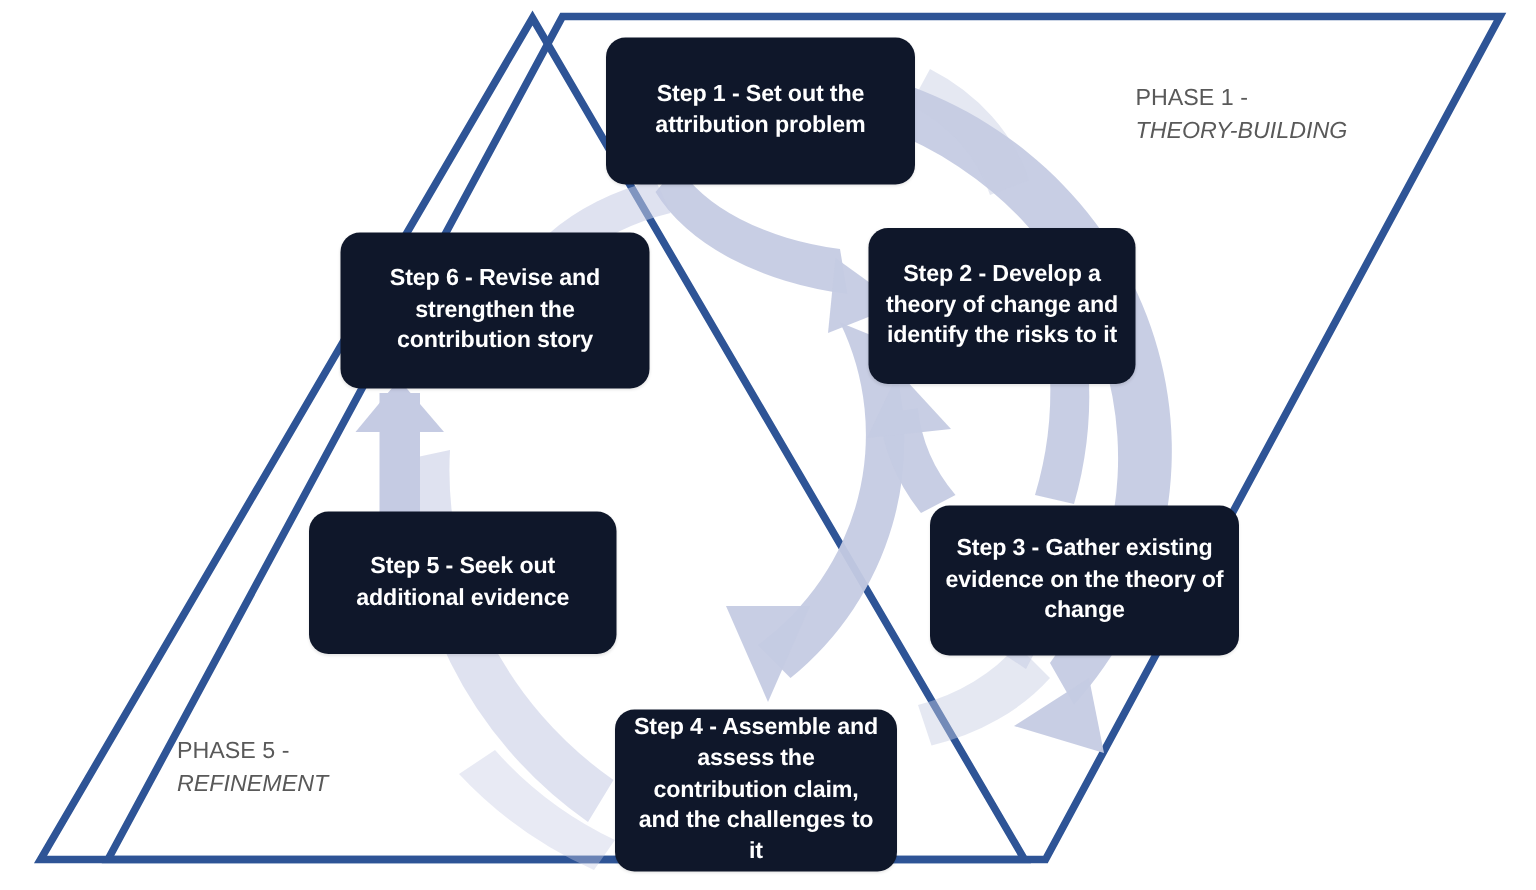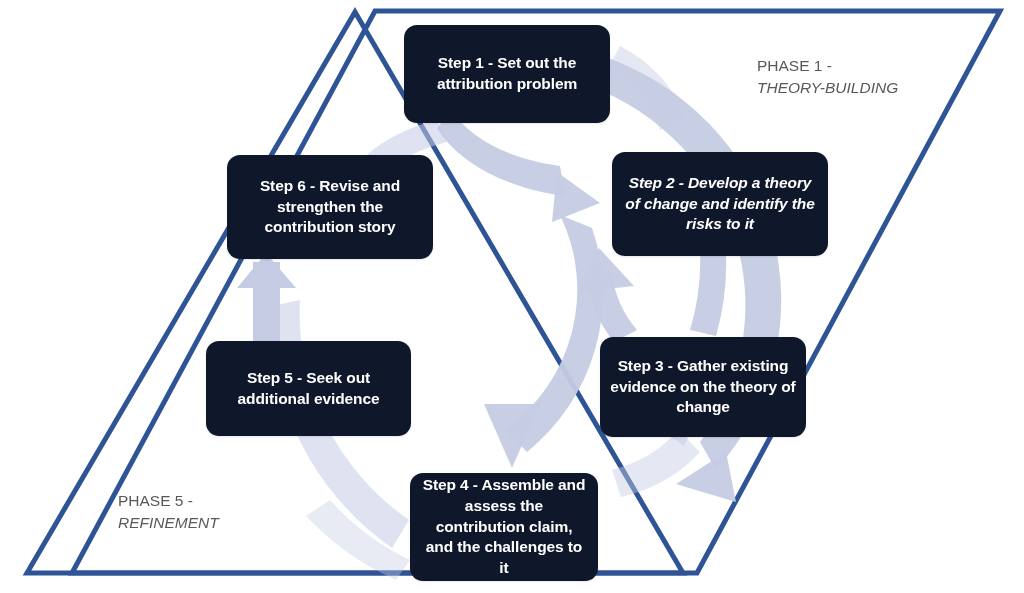--- a/index.html
+++ b/index.html
@@ -56,22 +56,22 @@
   .phase-label .pl-bottom {
     display: block;
     font-style: italic;
   }
   .phase-label .pl-bottom2 {
     display: block;
     font-style: italic;
   }
   
   #step-1 { left: 404px; top: 25px;  width: 206px; height: 98px; }
-  #step-2 { left: 612px; top: 152px; width: 216px; height: 104px; font-style: italic; }
-  #step-3 { left: 600px; top: 337px; width: 206px; height: 100px; }
+  #step-2 { left: 579px; top: 152px; width: 178px; height: 104px; }
+  #step-3 { left: 620px; top: 337px; width: 206px; height: 100px; }
   #step-4 { left: 410px; top: 473px; width: 188px; height: 108px; }
   #step-5 { left: 206px; top: 341px; width: 205px; height: 95px; }
   #step-6 { left: 227px; top: 155px; width: 206px; height: 104px; }
   #phase-1 { left: 757px; top: 30px; }
   #phase-2 { left: 118px; top: 465px; }
 </style>
 </head>
 <body>
 
 <div id="canvas">

